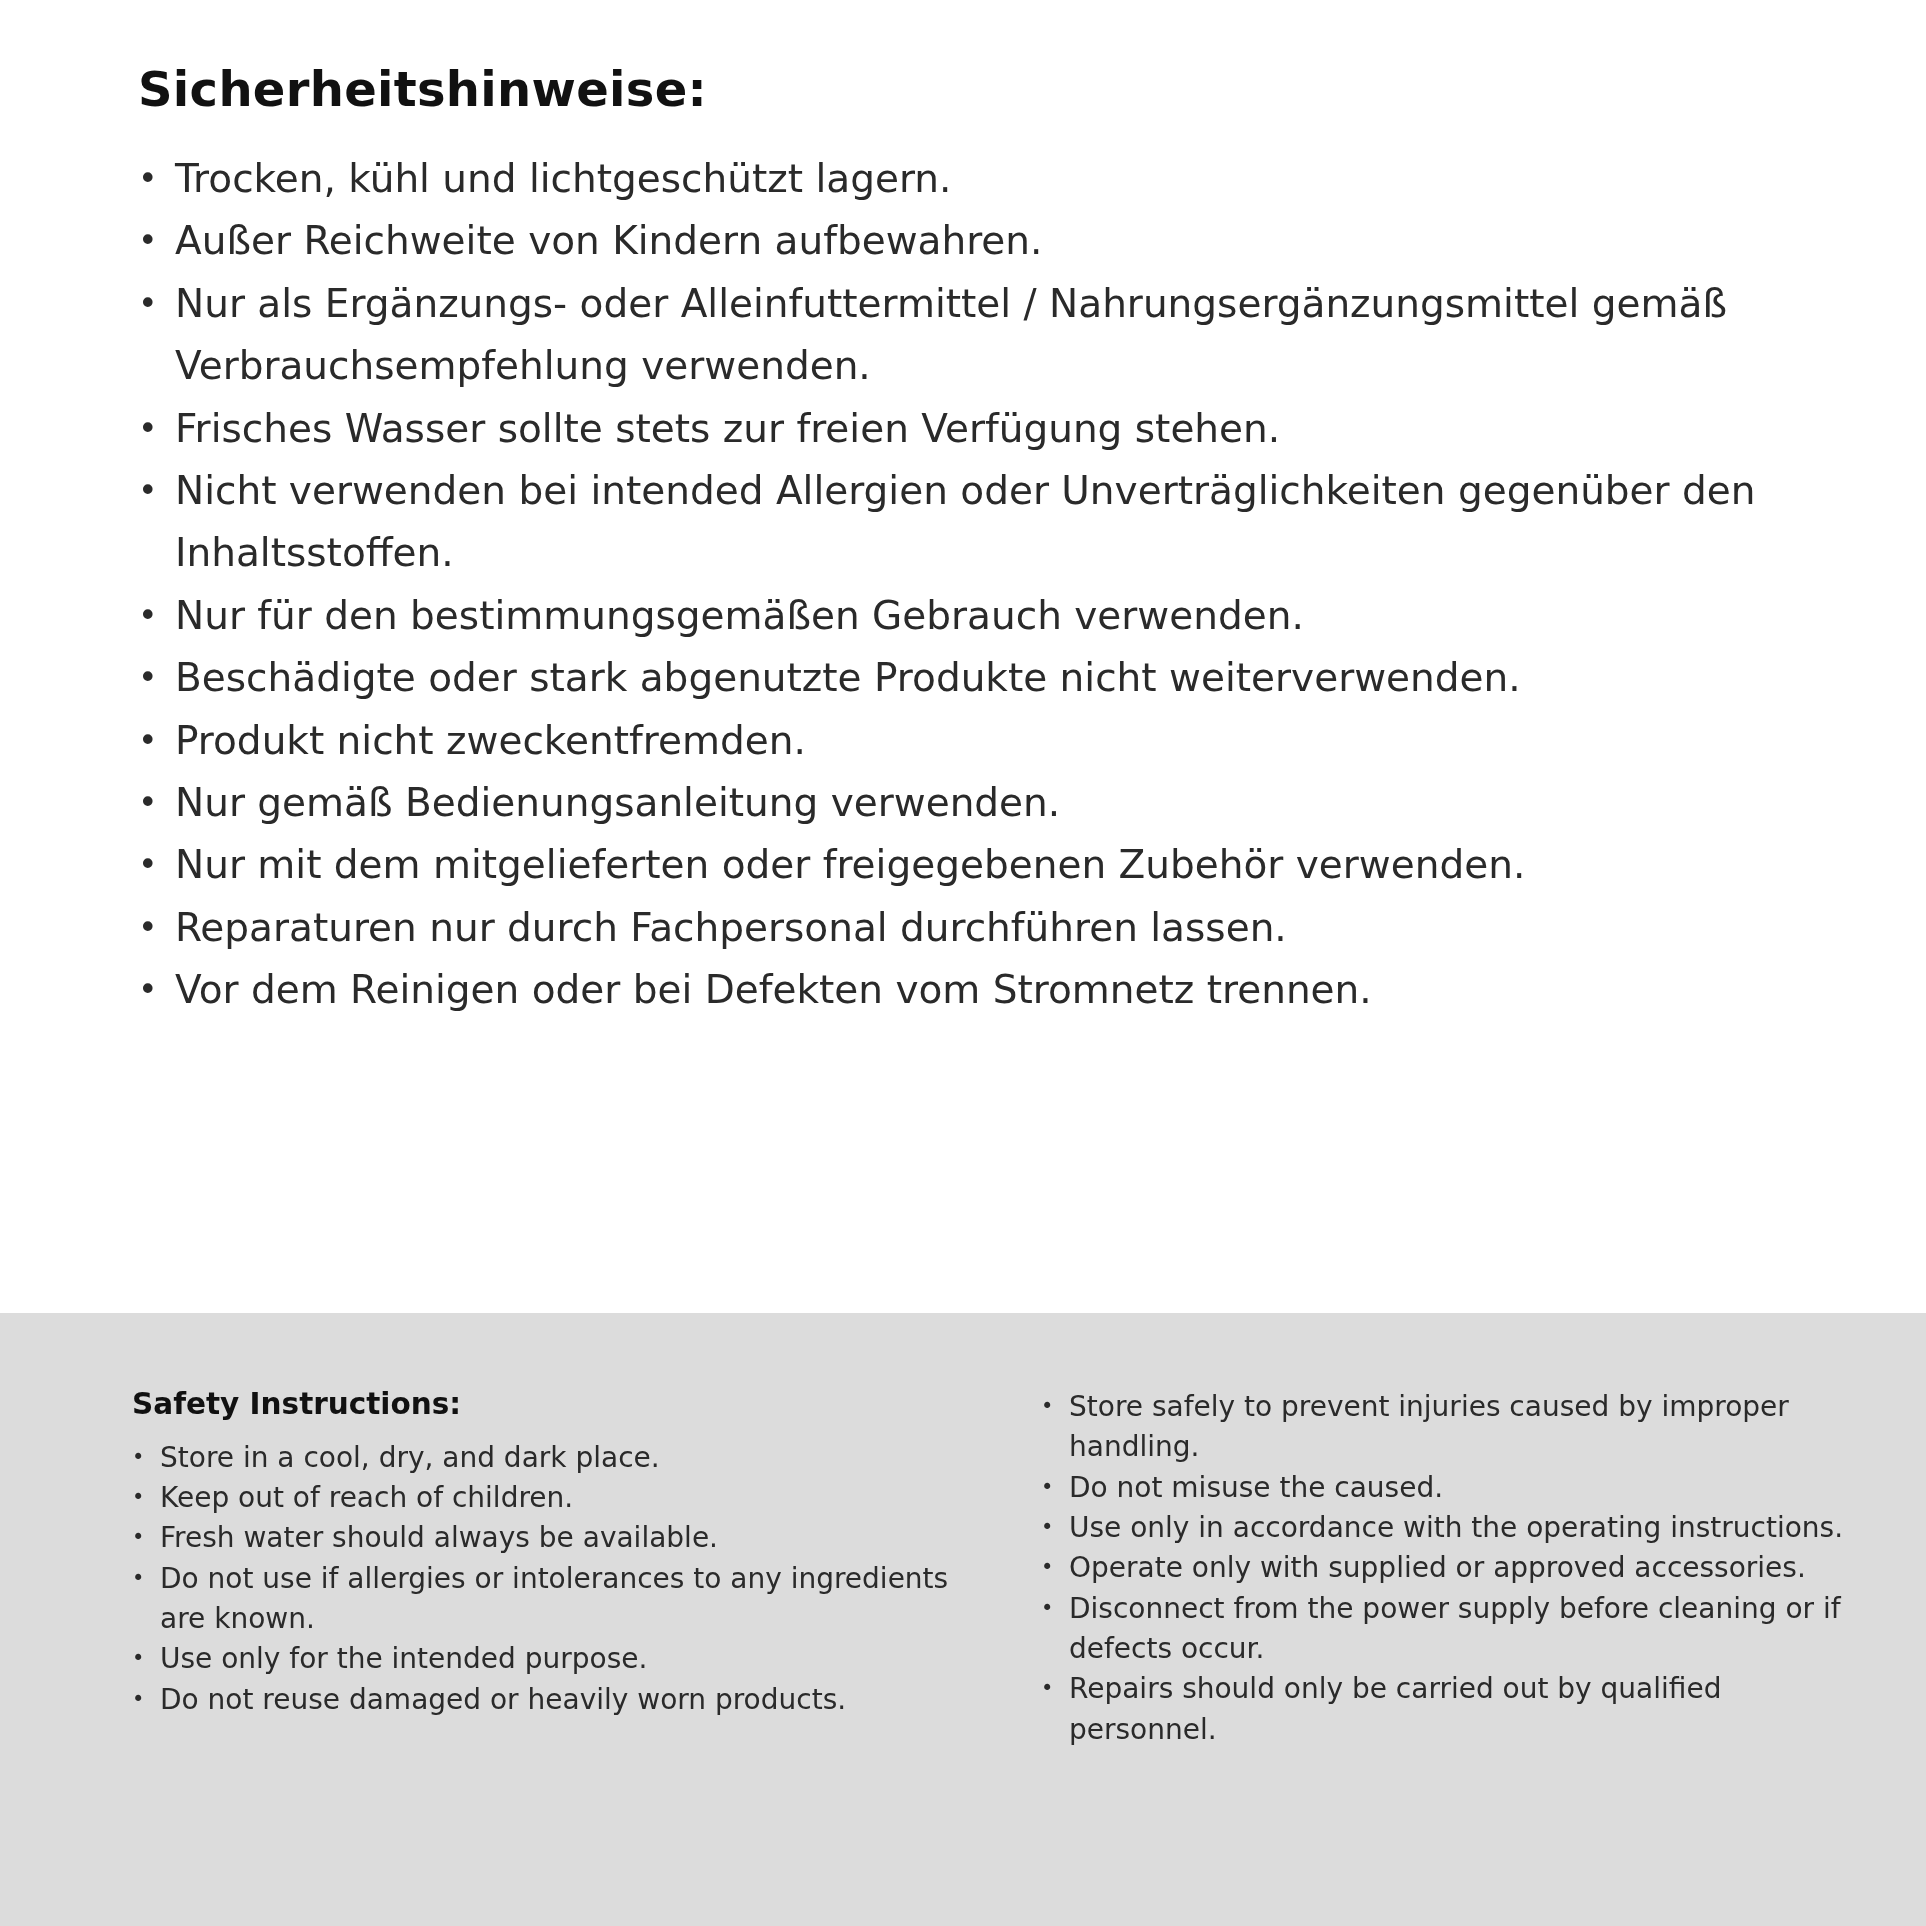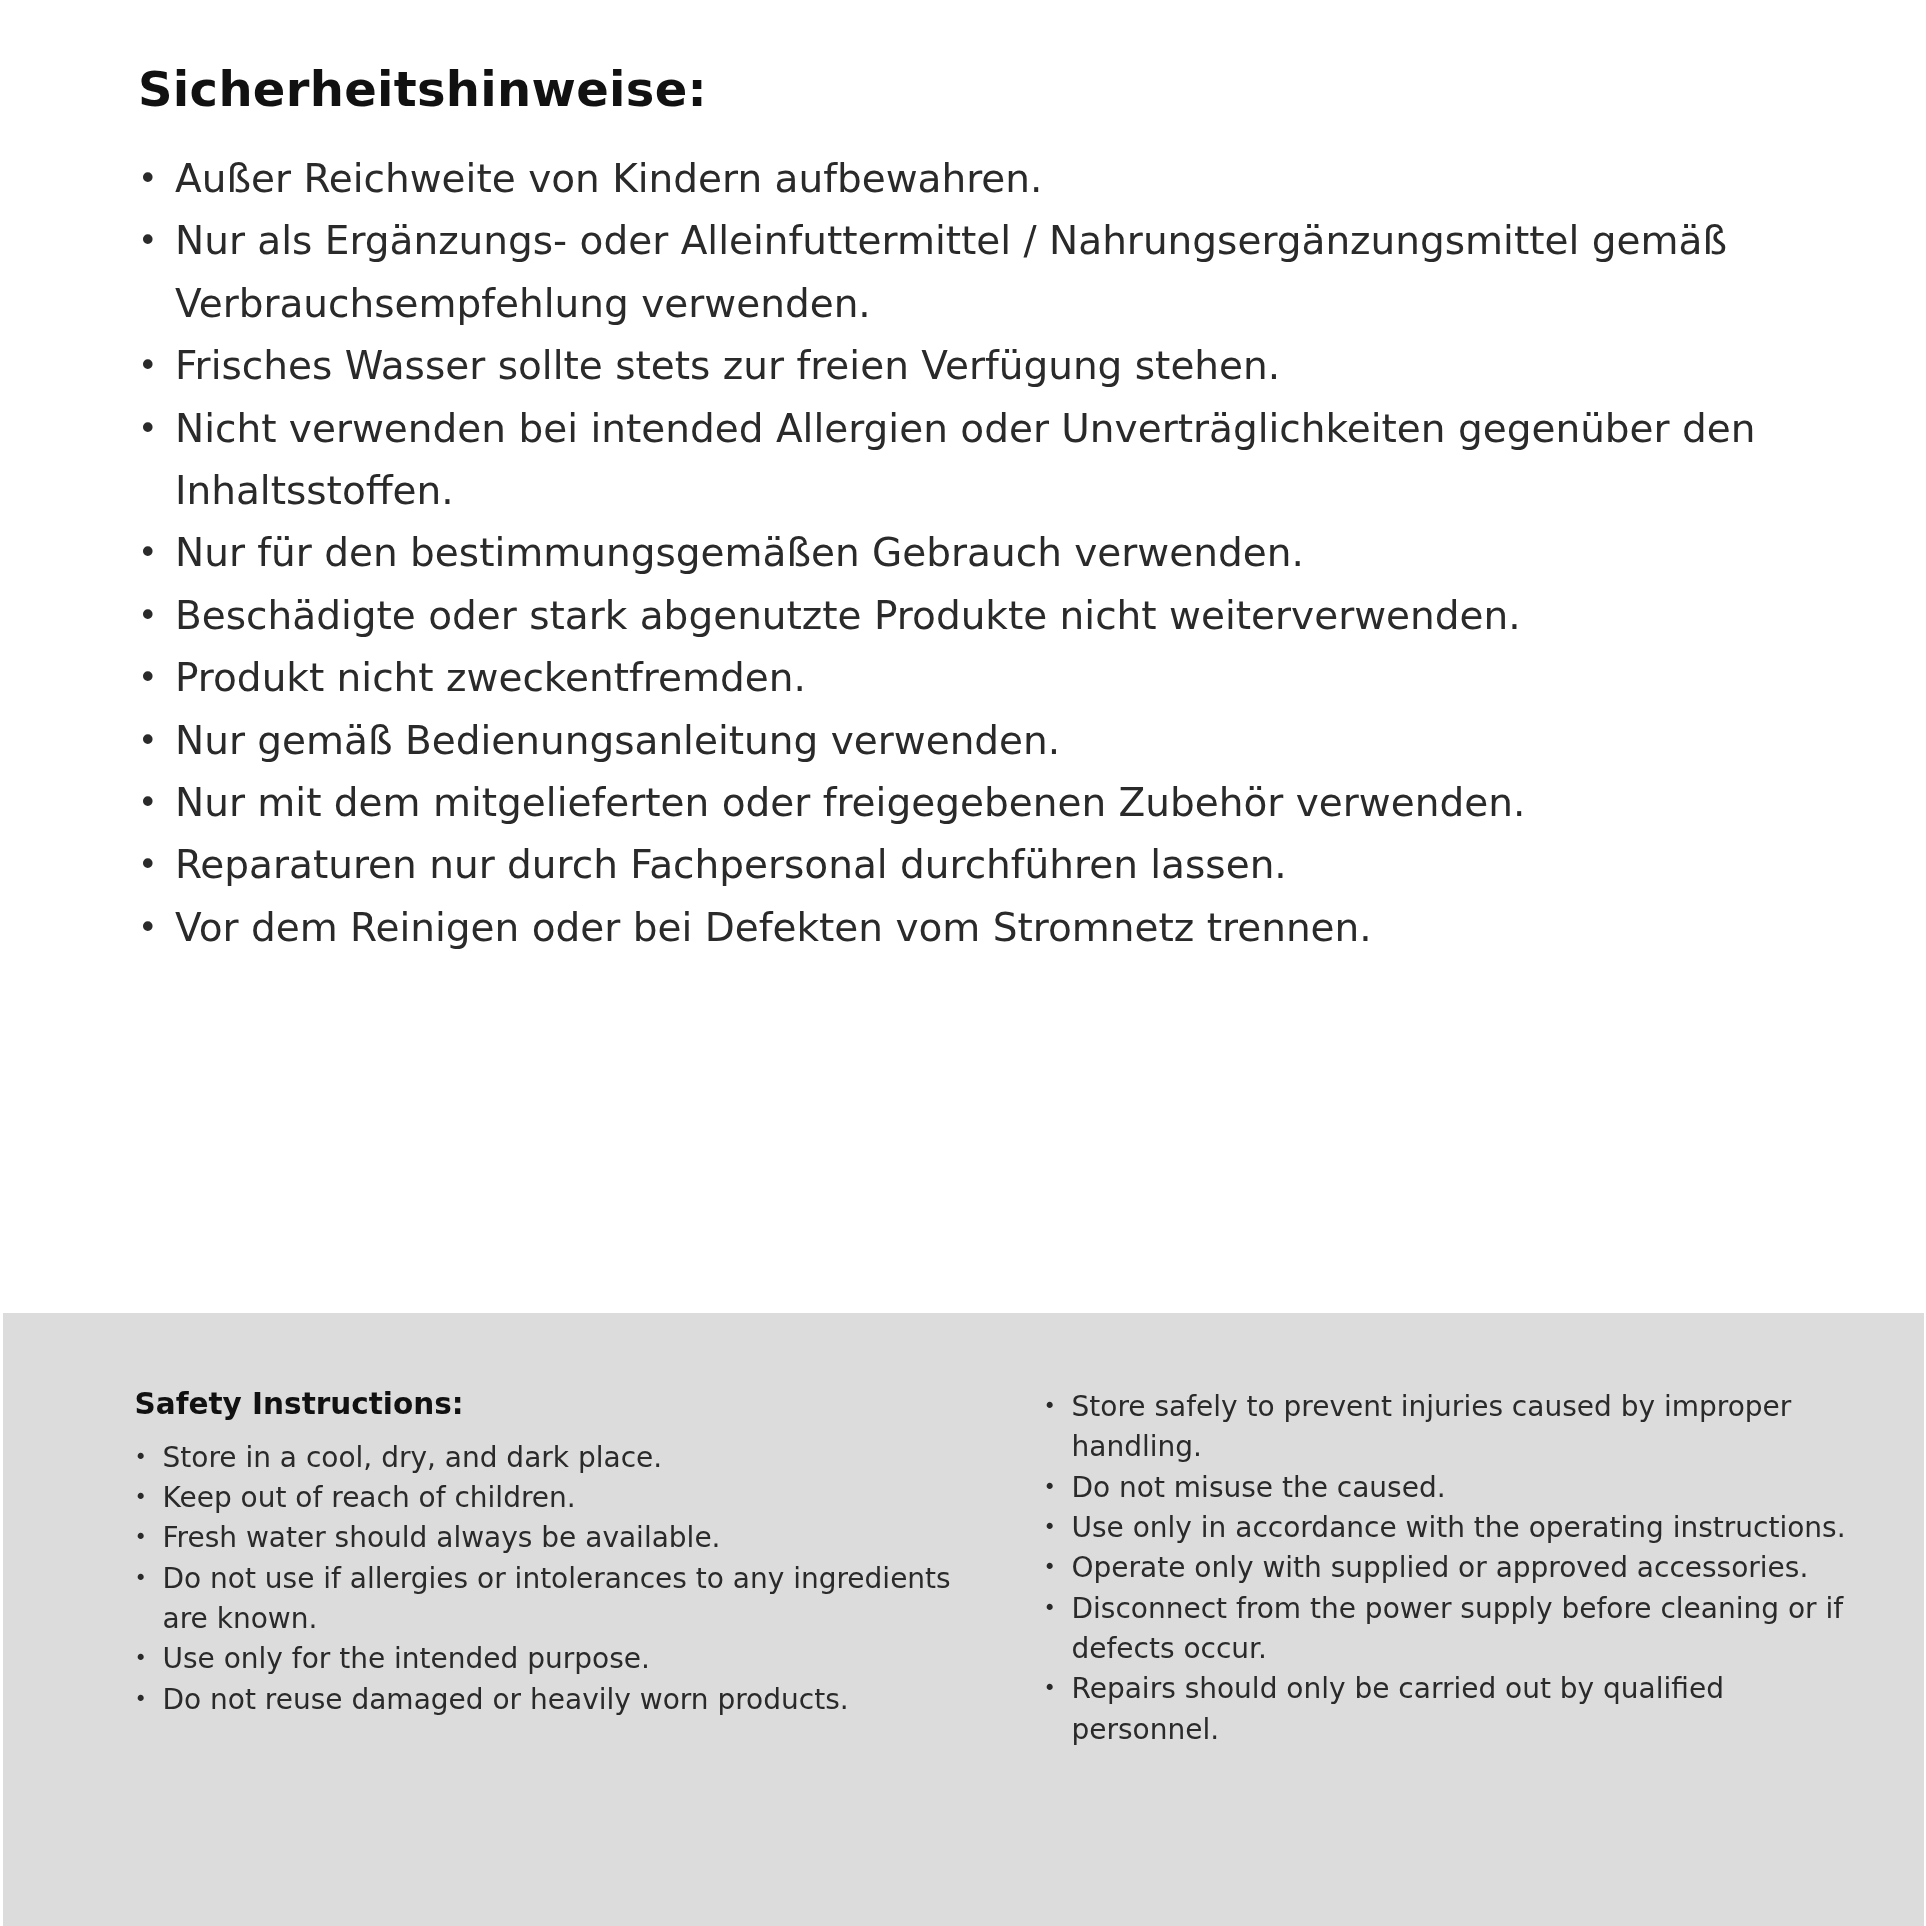--- a/index.html
+++ b/index.html
@@ -12,21 +12,20 @@
     background: #ffffff;
     font-family: "DejaVu Sans", "Liberation Sans", sans-serif;
     color: #1f1f1f;
     overflow: hidden;
   }
   .page {
     width: 1926px;
     height: 1926px;
     display: flex;
     flex-direction: column;
-    align-items: center;
   }
 
   
   .german-section {
     height: 1313px;
     box-sizing: border-box;
     background: #ffffff;
     padding: 61px 116px 0 138px;
   }
   .german-title {
@@ -106,20 +105,21 @@
   }
 </style>
 </head>
 <body>
 
 <div class="page">
 
   <section class="german-section">
     <h1 class="german-title">Sicherheitshinweise:</h1>
     <ul class="bullet-list german-list">
+      <li>Trocken, kühl und lichtgeschützt lagern.</li>
       <li>Außer Reichweite von Kindern aufbewahren.</li>
       <li>Nur als Ergänzungs- oder Alleinfuttermittel / Nahrungsergänzungsmittel gemäß Verbrauchsempfehlung verwenden.</li>
       <li>Frisches Wasser sollte stets zur freien Verfügung stehen.</li>
       <li>Nicht verwenden bei intended Allergien oder Unverträglichkeiten gegenüber den Inhaltsstoffen.</li>
       <li>Nur für den bestimmungsgemäßen Gebrauch verwenden.</li>
       <li>Beschädigte oder stark abgenutzte Produkte nicht weiterverwenden.</li>
       <li>Produkt nicht zweckentfremden.</li>
       <li>Nur gemäß Bedienungsanleitung verwenden.</li>
       <li>Nur mit dem mitgelieferten oder freigegebenen Zubehör verwenden.</li>
       <li>Reparaturen nur durch Fachpersonal durchführen lassen.</li>

